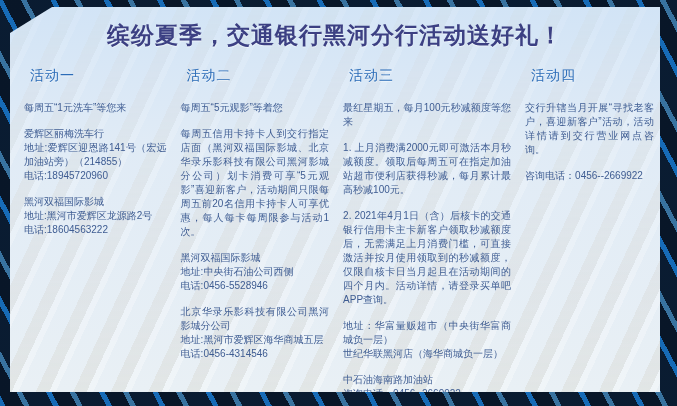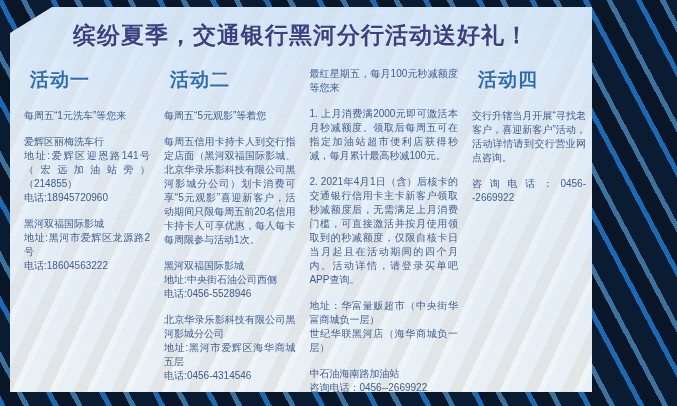--- a/index.html
+++ b/index.html
@@ -8,21 +8,21 @@
     font-family:"Liberation Sans","DejaVu Sans",sans-serif;
     background-color:#0a1728;
     background-image:
       repeating-linear-gradient(62deg,
         rgba(24,116,198,0.9) 0 5px,
         rgba(8,22,40,0.92) 5px 21px,
         rgba(88,176,240,0.6) 21px 26px,
         rgba(10,28,50,0.94) 26px 47px);
   }
   .poster-card{
-    position:absolute;left:10px;top:7px;width:582px;height:385px;
+    position:absolute;left:10px;top:7px;width:650px;height:385px;
     background:linear-gradient(180deg,#d2e4f6 0%,#e0ebf6 35%,#e9f0f5 100%);
     clip-path:polygon(42px 0, 100% 0, 100% 100%, 0 100%, 0 26px);
     overflow:hidden;
   }
   .poster-card .stripes{
     position:absolute;inset:0;pointer-events:none;
     background:repeating-linear-gradient(115deg,
       rgba(255,255,255,0) 0 16px,
       rgba(206,200,188,0.30) 16px 28px,
       rgba(255,255,255,0.38) 28px 34px);
@@ -40,21 +40,21 @@
     display:flex;gap:14px;
     padding:16px 6px 0 14px;
     box-sizing:border-box;
   }
   .col{box-sizing:border-box;}
   .col-1{width:146px;}
   .col-2{width:152px;}
   .col-3{width:172px;}
   .col-4{width:132px;}
   .col-header{
-    font-size:19px;font-weight:bold;color:#2b6cb8;
+    font-size:14px;font-weight:normal;color:#2b6cb8;
     margin:0 0 16px 6px;letter-spacing:1px;
     text-shadow:0 1px 1px rgba(255,255,255,0.7);
   }
   .block{
     margin:0 0 12px 0;
     font-size:10px;line-height:14px;color:#3e5c92;
     white-space:pre-line;text-align:justify;
   }
 </style>
 </head>
@@ -84,20 +84,21 @@
       <p class="block">每周五信用卡持卡人到交行指定店面（黑河双福国际影城、北京华录乐影科技有限公司黑河影城分公司）划卡消费可享“5元观影”喜迎新客户，活动期间只限每周五前20名信用卡持卡人可享优惠，每人每卡每周限参与活动1次。</p>
       <p class="block">黑河双福国际影城
 地址:中央街石油公司西侧
 电话:0456-5528946</p>
       <p class="block">北京华录乐影科技有限公司黑河影城分公司
 地址:黑河市爱辉区海华商城五层
 电话:0456-4314546</p>
     </div>
 
     <div class="col col-3">
+      <h2 class="col-header">活动三</h2>
       <p class="block">最红星期五，每月100元秒减额度等您来</p>
       <p class="block">1. 上月消费满2000元即可激活本月秒减额度。领取后每周五可在指定加油站超市便利店获得秒减，每月累计最高秒减100元。</p>
       <p class="block">2. 2021年4月1日（含）后核卡的交通银行信用卡主卡新客户领取秒减额度后，无需满足上月消费门槛，可直接激活并按月使用领取到的秒减额度，仅限自核卡日当月起且在活动期间的四个月内。活动详情，请登录买单吧APP查询。</p>
       <p class="block">地址：华富量贩超市（中央街华富商城负一层）
 世纪华联黑河店（海华商城负一层）</p>
       <p class="block">中石油海南路加油站
 咨询电话：0456--2669922</p>
     </div>
 
     <div class="col col-4">

